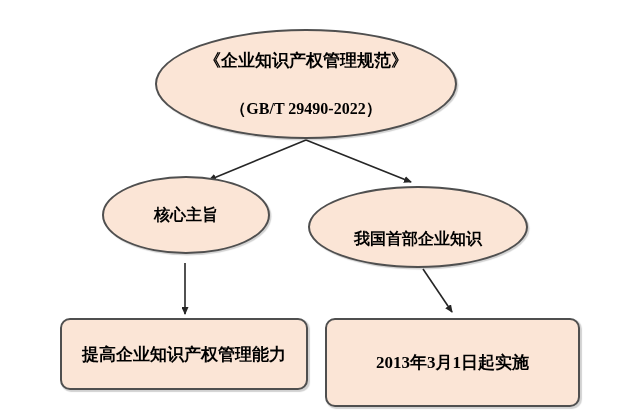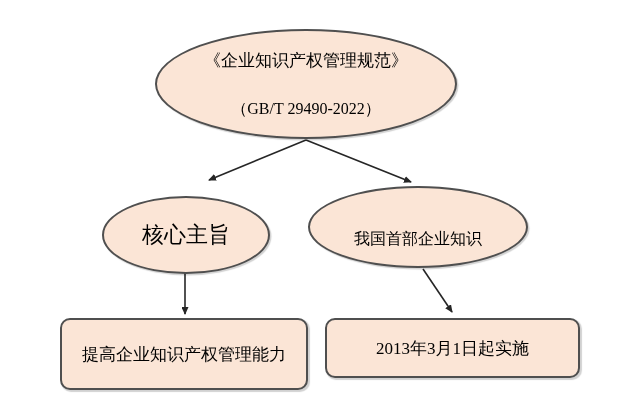--- a/index.html
+++ b/index.html
@@ -14,38 +14,38 @@
   .node{
     position:absolute;
     background:#fbe5d6;
     border:2px solid #4f4f4f;
     box-sizing:border-box;
     display:flex;
     flex-direction:column;
     align-items:center;
     justify-content:center;
     color:#000000;
-    font-weight:normal;
+    font-weight:bold;
     box-shadow:1.5px 1.5px 1px rgba(0,0,0,0.18);
     gap:24px;
   }
   .ellipse{border-radius:50%;}
   .rect{border-radius:10px;}
 
   .node-root{left:155px;top:29px;width:302px;height:110px;}
   .node-root .l1{font-size:17px;line-height:1.45;}
   .node-root .l2{font-size:16px;line-height:1.35;}
 
-  .node-core{left:102px;top:196px;width:168px;height:78px;font-size:22px;}
+  .node-core{left:102px;top:176px;width:168px;height:78px;font-size:16px;}
 
   .node-first{left:308px;top:186px;width:220px;height:82px;}
   .node-first .ln{font-size:16px;line-height:1.55;margin-top:24px;}
 
   .node-ability{left:60px;top:318px;width:248px;height:72px;font-size:17px;}
-  .node-date{left:325px;top:318px;width:255px;height:60px;font-size:17px;}
+  .node-date{left:325px;top:318px;width:255px;height:89px;font-size:17px;}
 </style>
 </head>
 <body>
 
 <div class="canvas">
 
   <svg class="arrow-layer" width="634" height="414" viewBox="0 0 634 414" xmlns="http://www.w3.org/2000/svg">
     <defs>
       <marker id="ah" markerWidth="8" markerHeight="7" refX="7" refY="3.5" orient="auto" markerUnits="userSpaceOnUse">
         <path d="M0,0 L8,3.5 L0,7 Z" fill="#262626"></path>

